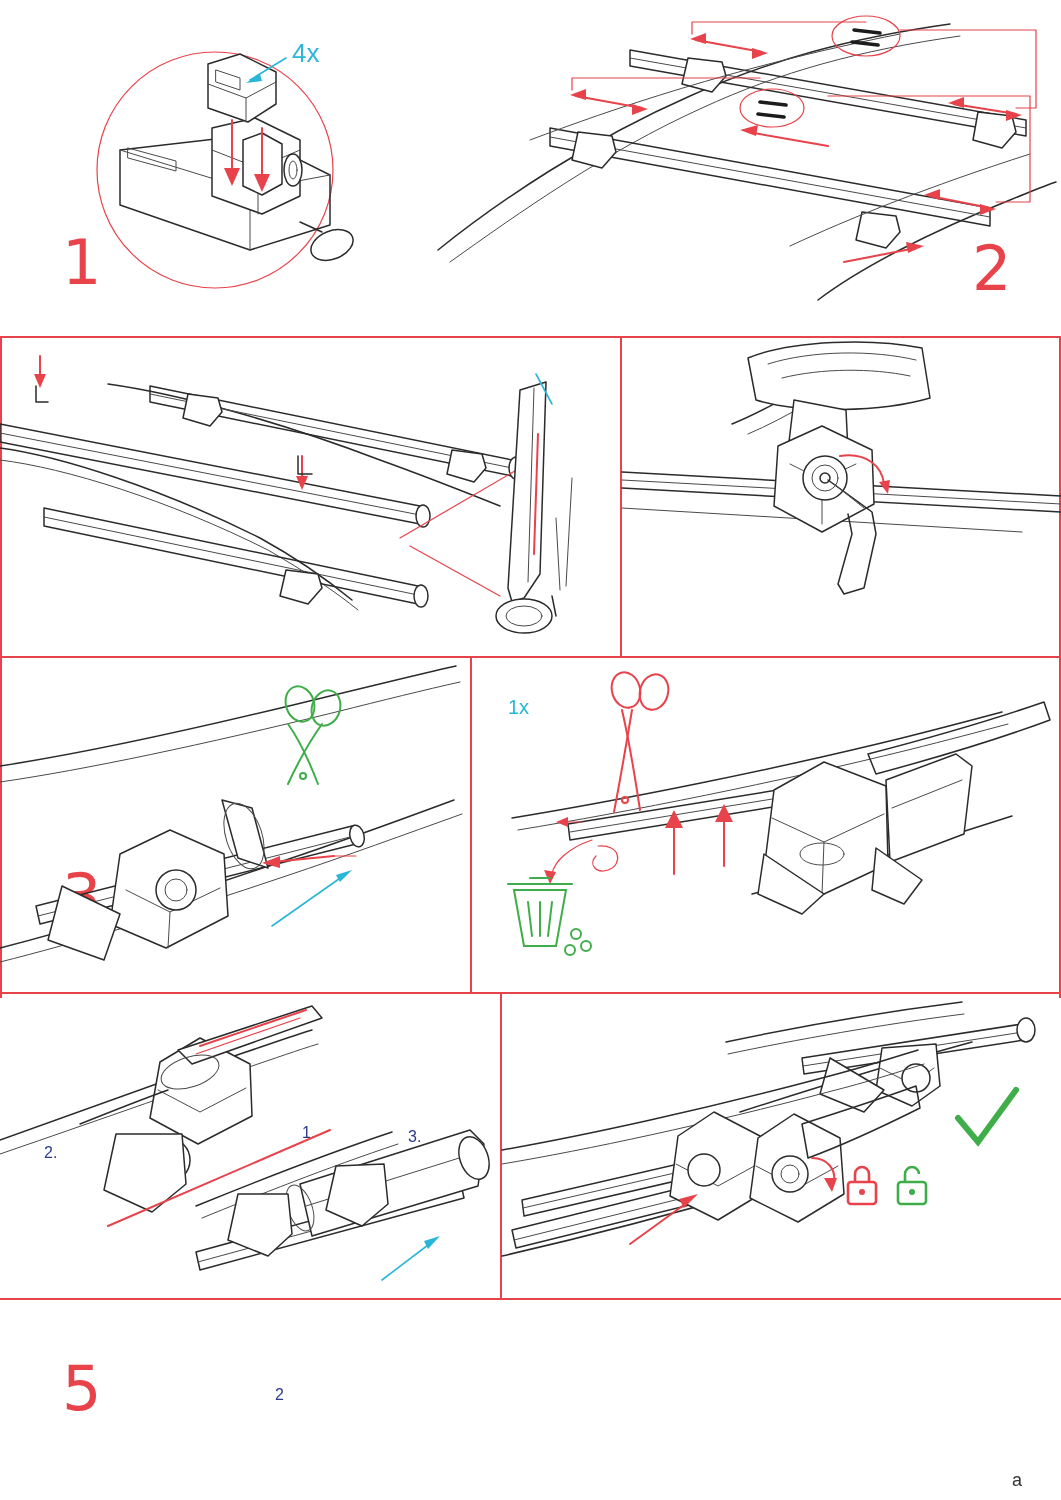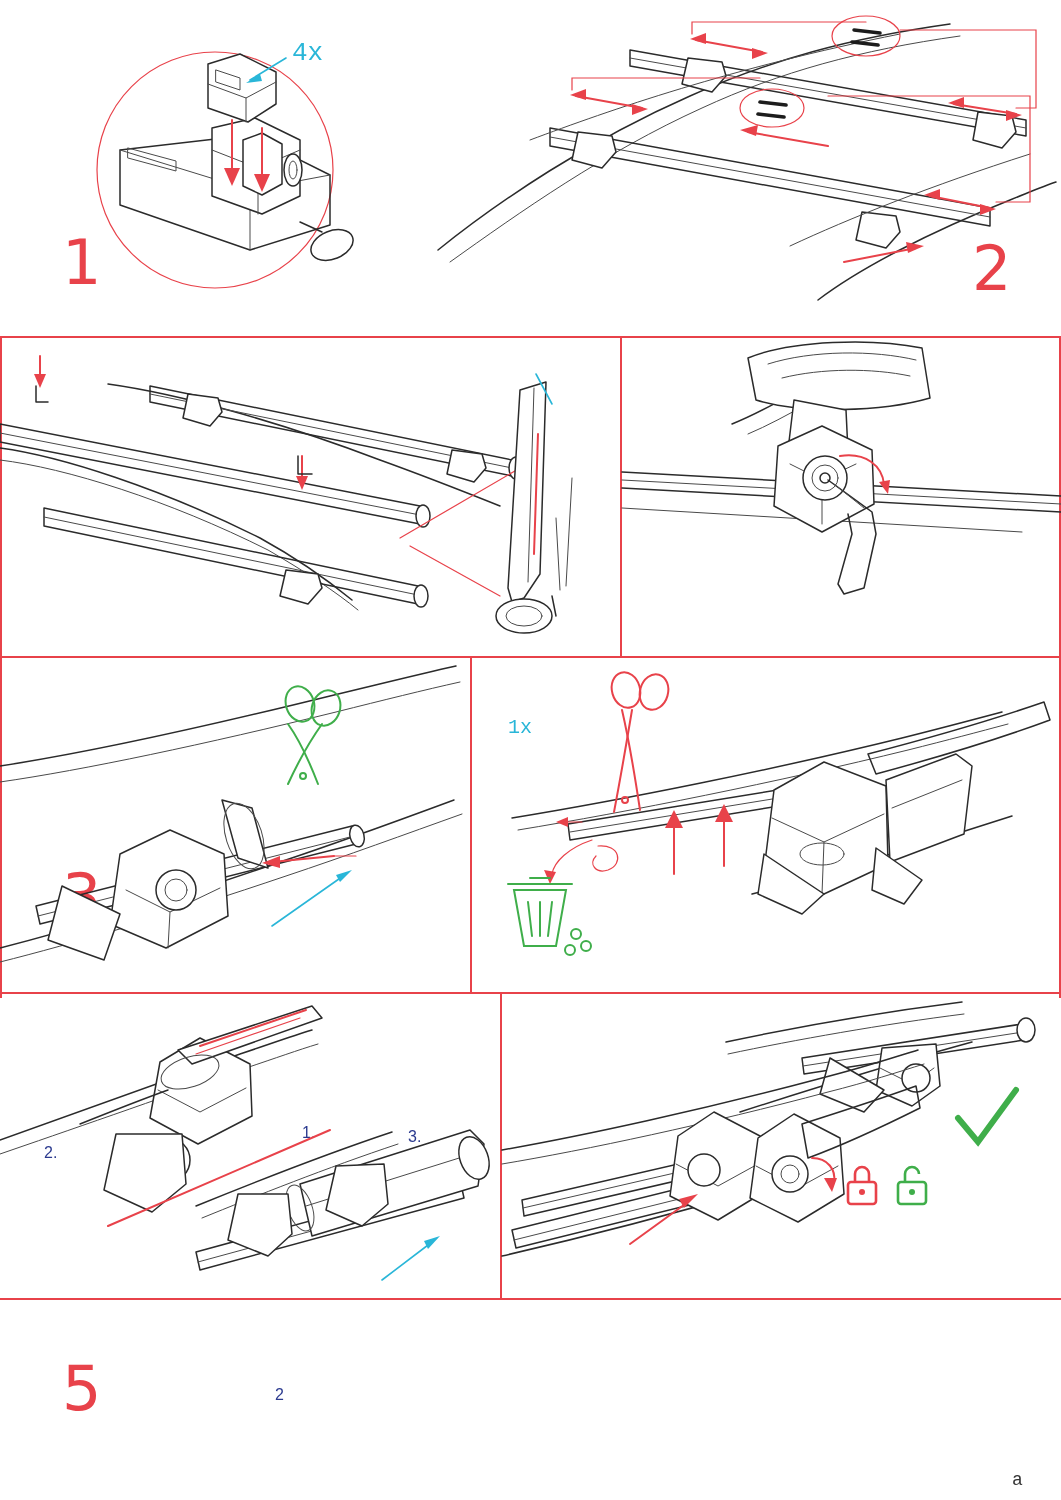--- a/index.html
+++ b/index.html
@@ -37,21 +37,21 @@
     position: absolute;
     font-family: "DejaVu Sans", sans-serif;
     color: #e8424a;
     font-weight: 400;
     font-size: 62px;
     line-height: 1;
     letter-spacing: 1px;
   }
   .note {
     position: absolute;
-    font-family: Liberation Mono, monospace;
+    font-family: Liberation Sans, sans-serif;
     font-size: 20px;
   }
   .note.cyan { color: #29b6d8; }
   .note.dark { color: #333; }
 
   svg { display: block; overflow: visible; }
   .ln   { fill: none; stroke: #2b2b2b; stroke-width: 1.5; stroke-linejoin: round; stroke-linecap: round; }
   .ln-t { fill: none; stroke: #4a4a4a; stroke-width: 1; stroke-linejoin: round; stroke-linecap: round; }
   .ln-f { fill: #ffffff; stroke: #2b2b2b; stroke-width: 1.5; stroke-linejoin: round; }
   .rd   { fill: none; stroke: #e8424a; stroke-width: 2; stroke-linecap: round; }
@@ -220,21 +220,21 @@
       <path class="ln-t" d="M556 180 L560 252"></path>
       <path class="ln-t" d="M572 140 L566 248"></path>
 
       <path class="cy" d="M536 36 L552 66"></path>
     </svg>
     <div class="step-num" style="left:62px; top:528px;">3</div>
     <div class="small-num" style="left:302px; top:786px;">1.</div>
     <div class="small-num" style="left:44px; top:806px;">2.</div>
     <div class="small-num" style="left:408px; top:790px;">3.</div>
     <div class="small-num" style="left:212px; top:755px;">4.</div>
-    <div class="note cyan" style="left:508px; top:378px;">1x</div>
+    <div class="note cyan" style="left:508px; top:358px;">1x</div>
   </div>
   <div class="vsep" style="left:620px; top:338px; height:318px;"></div>
 
   <div class="panel" style="left:622px; top:338px; width:439px; height:318px;">
     <svg width="439" height="318" viewBox="0 0 439 318">
 
       <path class="ln" d="M0 134 L439 158"></path>
       <path class="ln" d="M0 150 L439 174"></path>
       <path class="ln-t" d="M0 142 L439 166"></path>
       <path class="ln-t" d="M0 170 L400 194"></path>

